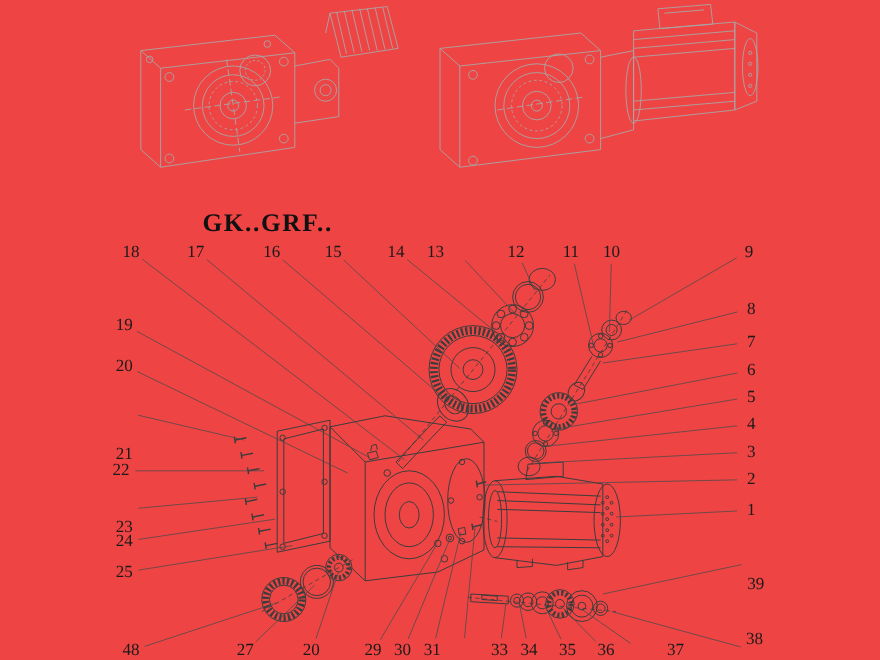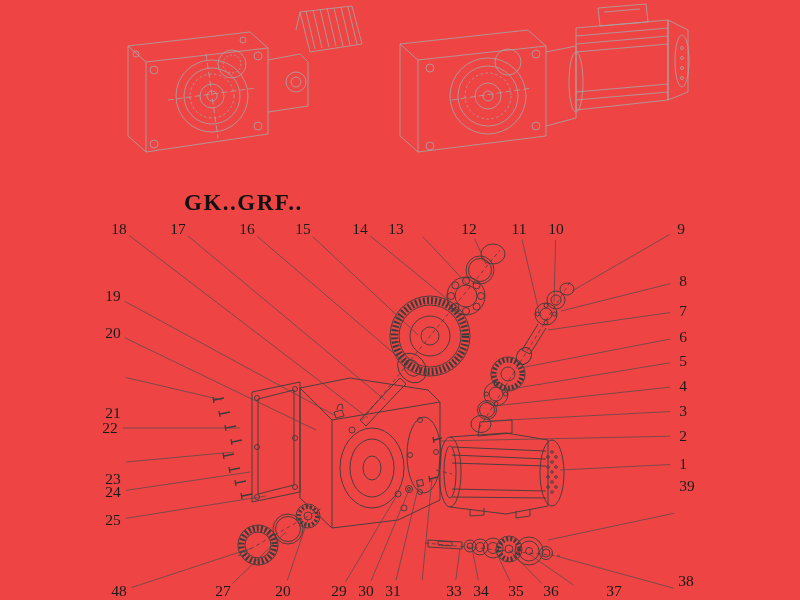--- a/index.html
+++ b/index.html
@@ -326,21 +326,21 @@
       <div class="callout" style="left: 556px; top: 229px;">10</div>
       <div class="callout" style="left: 681px; top: 229px;">9</div>
       <div class="callout" style="left: 683px; top: 281px;">8</div>
       <div class="callout" style="left: 683px; top: 311px;">7</div>
       <div class="callout" style="left: 683px; top: 337px;">6</div>
       <div class="callout" style="left: 683px; top: 361px;">5</div>
       <div class="callout" style="left: 683px; top: 386px;">4</div>
       <div class="callout" style="left: 683px; top: 411px;">3</div>
       <div class="callout" style="left: 683px; top: 436px;">2</div>
       <div class="callout" style="left: 683px; top: 464px;">1</div>
-      <div class="callout" style="left: 687px; top: 486px; text-align: right;">39</div>
+      <div class="callout" style="left: 687px; top: 531px; text-align: right;">39</div>
       <div class="callout" style="left: 113px; top: 296px;">19</div>
       <div class="callout" style="left: 113px; top: 333px;">20</div>
       <div class="callout" style="left: 113px; top: 377px; margin-top: 36px;">21</div>
       <div class="callout" style="left: 110px; top: 428px;">22</div>
       <div class="callout" style="left: 113px; top: 463px; margin-top: 16px;">23</div>
       <div class="callout" style="left: 113px; top: 492px;">24</div>
       <div class="callout" style="left: 113px; top: 520px;">25</div>
       <div class="callout" style="left: 119px; top: 591px;">48</div>
       <div class="callout" style="left: 223px; top: 591px;">27</div>
       <div class="callout" style="left: 283px; top: 591px;">20</div>

